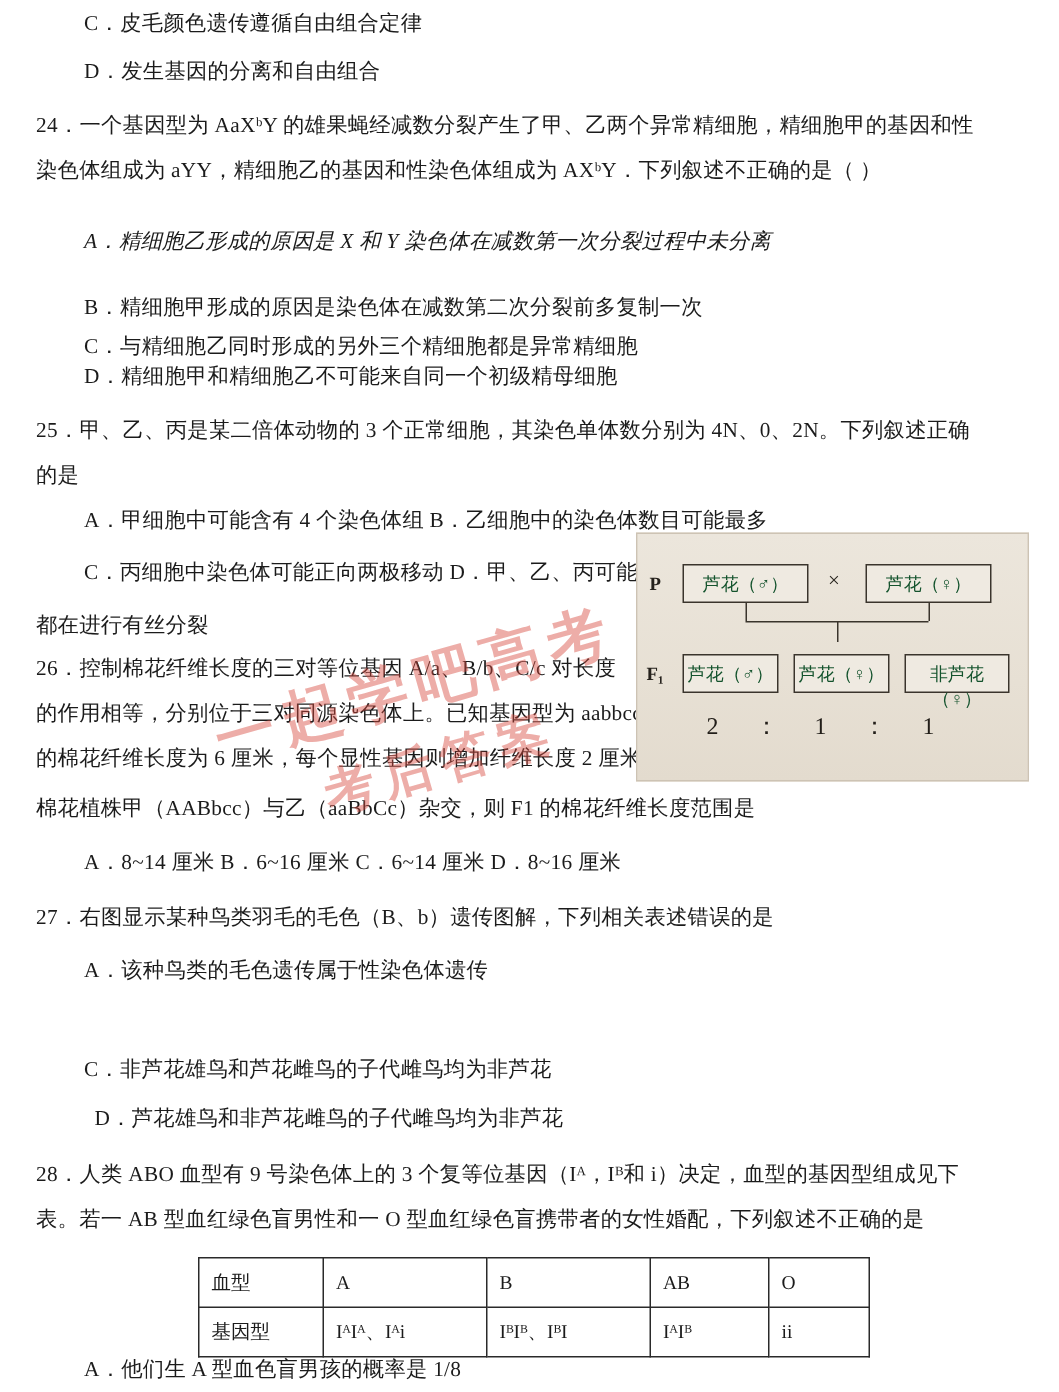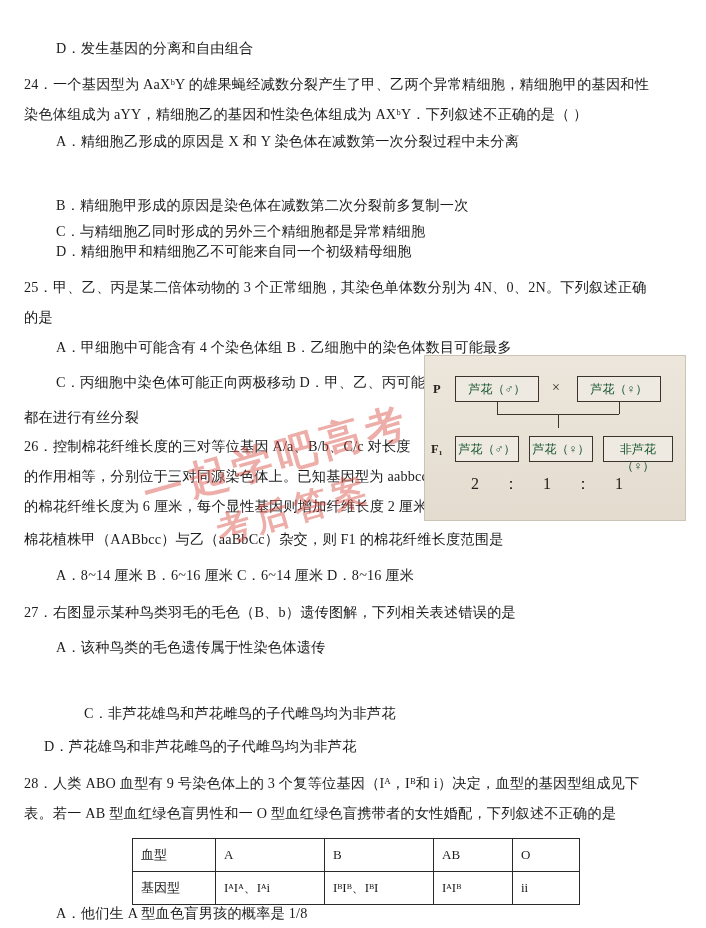--- a/index.html
+++ b/index.html
@@ -129,47 +129,48 @@
   .col-a { width: 92px; }
   .col-b { width: 92px; }
   .col-ab { width: 62px; }
   .col-o { width: 50px; }
 </style>
 </head>
 <body>
 
 <div class="page">
 
+  <div class="line" style="left:56px; top:8px;">C．皮毛颜色遗传遵循自由组合定律</div>
   <div class="line" style="left:56px; top:40px;">D．发生基因的分离和自由组合</div>
 
   <div class="line" style="left:24px; top:76px;">24．一个基因型为 AaXᵇY 的雄果蝇经减数分裂产生了甲、乙两个异常精细胞，精细胞甲的基因和性</div>
   <div class="line" style="left:24px; top:106px;">染色体组成为 aYY，精细胞乙的基因和性染色体组成为 AXᵇY．下列叙述不正确的是（     ）</div>
 
-  <div class="line" style="left:56px; top:133px;">A．精细胞乙形成的原因是 X 和 Y 染色体在减数第一次分裂过程中未分离</div>
+  <div class="line" style="left:56px; top:153px;font-style:italic;">A．精细胞乙形成的原因是 X 和 Y 染色体在减数第一次分裂过程中未分离</div>
   <div class="line" style="left:56px; top:175px;margin-top:22px;">B．精细胞甲形成的原因是染色体在减数第二次分裂前多复制一次</div>
   <div class="line" style="left:56px; top:211px;margin-top:12px;">C．与精细胞乙同时形成的另外三个精细胞都是异常精细胞</div>
   <div class="line" style="left:56px; top:243px;">D．精细胞甲和精细胞乙不可能来自同一个初级精母细胞</div>
 
   <div class="line" style="left:24px; top:279px;">25．甲、乙、丙是某二倍体动物的 3 个正常细胞，其染色单体数分别为 4N、0、2N。下列叙述正确</div>
   <div class="line" style="left:24px; top:309px;">的是</div>
 
   <div class="line" style="left:56px; top:339px;">A．甲细胞中可能含有 4 个染色体组      B．乙细胞中的染色体数目可能最多</div>
   <div class="line" style="left:56px; top:374px;">C．丙细胞中染色体可能正向两极移动  D．甲、乙、丙可能</div>
   <div class="line" style="left:24px; top:409px;">都在进行有丝分裂</div>
 
   <div class="line" style="left:24px; top:438px;">26．控制棉花纤维长度的三对等位基因 A/a、B/b、C/c 对长度</div>
   <div class="line" style="left:24px; top:468px;">的作用相等，分别位于三对同源染色体上。已知基因型为 aabbcc</div>
   <div class="line" style="left:24px; top:498px;">的棉花纤维长度为 6 厘米，每个显性基因则增加纤维长度 2 厘米。</div>
   <div class="line" style="left:24px; top:531px;">棉花植株甲（AABbcc）与乙（aaBbCc）杂交，则 F1 的棉花纤维长度范围是</div>
   <div class="line" style="left:56px; top:567px;">A．8~14 厘米 B．6~16 厘米      C．6~14 厘米          D．8~16 厘米</div>
 
   <div class="line" style="left:24px; top:604px;">27．右图显示某种鸟类羽毛的毛色（B、b）遗传图解，下列相关表述错误的是</div>
   <div class="line" style="left:56px; top:639px;">A．该种鸟类的毛色遗传属于性染色体遗传</div>
-  <div class="line" style="left:56px; top:705px;margin-left:28px;">C．非芦花雄鸟和芦花雌鸟的子代雌鸟均为非芦花</div>
-  <div class="line" style="left:44px; top:738px;">D．芦花雄鸟和非芦花雌鸟的子代雌鸟均为非芦花</div>
+  <div class="line" style="left:56px; top:705px;">C．非芦花雄鸟和芦花雌鸟的子代雌鸟均为非芦花</div>
+  <div class="line" style="left:63px; top:738px;">D．芦花雄鸟和非芦花雌鸟的子代雌鸟均为非芦花</div>
 
   <div class="line" style="left:24px; top:775px;">28．人类 ABO 血型有 9 号染色体上的 3 个复等位基因（Iᴬ，Iᴮ和 i）决定，血型的基因型组成见下</div>
   <div class="line" style="left:24px; top:805px;">表。若一 AB 型血红绿色盲男性和一 O 型血红绿色盲携带者的女性婚配，下列叙述不正确的是</div>
 
   <table class="bt-table">
     <tbody>
         <tr class="bt-head">
       <td class="col-label">血型</td>
       <td class="col-a">A</td>
       <td class="col-b">B</td>

